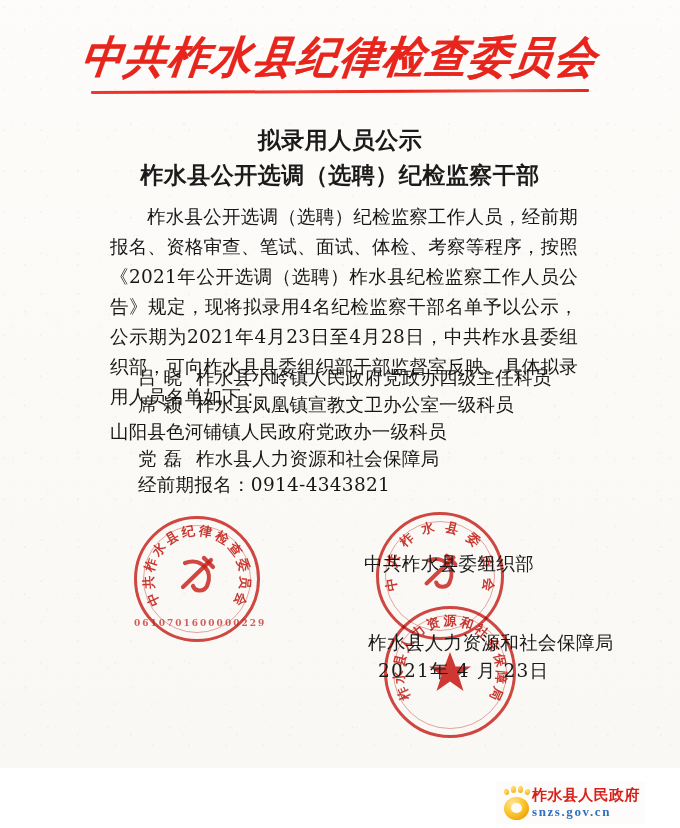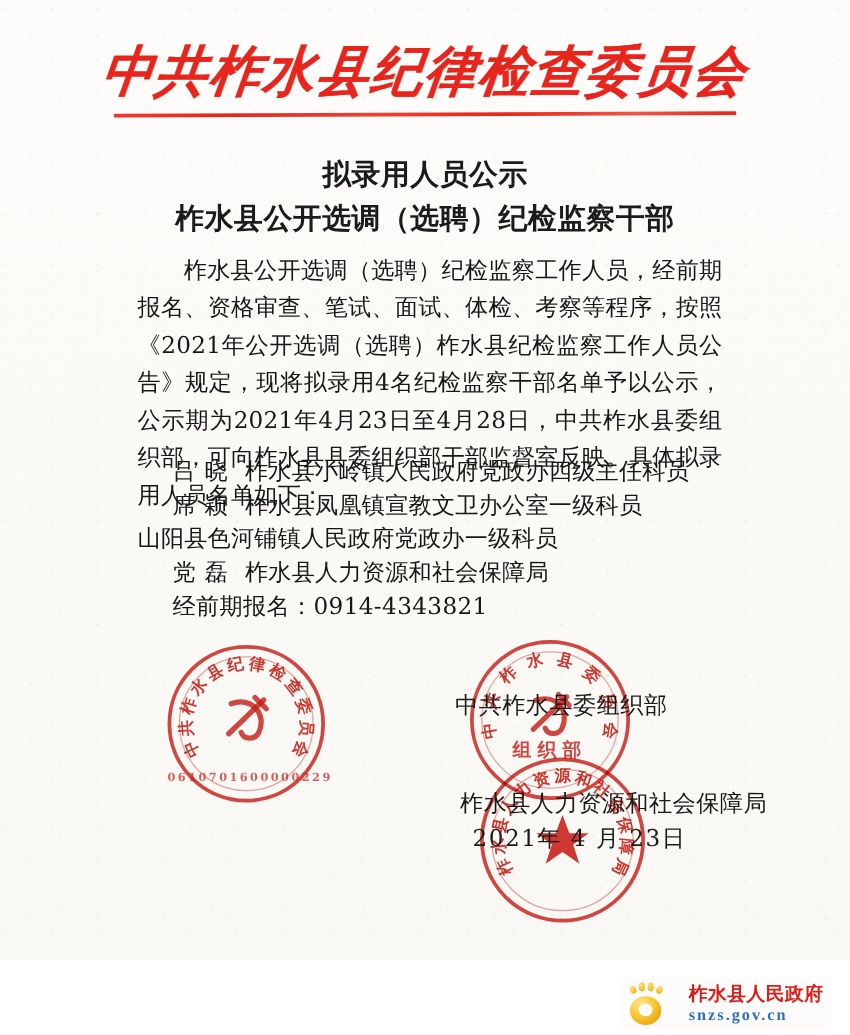--- a/index.html
+++ b/index.html
@@ -243,21 +243,21 @@
     color: rgba(206,30,24,.88);
   }
 
   
   #footer-badge {
     position: absolute;
     left: 496px;
     top: 782px;
     display: flex;
     align-items: center;
-    gap: 19px;
+    gap: 0;
     background: rgba(253,252,249,.9);
     padding: 3px 6px 3px 4px;
   }
   #footer-logo {
     width: 32px;
     height: 36px;
     position: relative;
     flex: 0 0 32px;
   }
   #footer-logo .toe {
@@ -399,21 +399,20 @@
       </div>
     <div class="emblem">
       <svg width="50" height="50" viewBox="0 0 52 52">
         <g fill="none" stroke="currentColor" stroke-width="4.2" stroke-linecap="round">
           <path d="M12 40 L40 13"></path>
           <path d="M33 11 L42 20"></path>
           <path d="M14 16 C30 10, 43 24, 36 39 C33 45, 24 45, 22 39"></path>
         </g>
       </svg>
     </div>
-    <div class="seal-mid-label">组织部</div>
   </div>
 
   <div class="seal" id="seal-rsj">
     <div class="ring-outer"></div>
     <div class="ring-inner"></div>
     <div class="arc-text">
         <span style="font-size: 13px; transform: translate(-46.2217px, 21.5535px) rotate(-115deg) translate(-50%, -50%);">柞</span>
         <span style="font-size: 13px; transform: translate(-50.7359px, 5.18339px) rotate(-95.8333deg) translate(-50%, -50%);">水</span>
         <span style="font-size: 13px; transform: translate(-49.6253px, -11.7614px) rotate(-76.6667deg) translate(-50%, -50%);">县</span>
         <span style="font-size: 13px; transform: translate(-43.013px, -27.4023px) rotate(-57.5deg) translate(-50%, -50%);">人</span>

